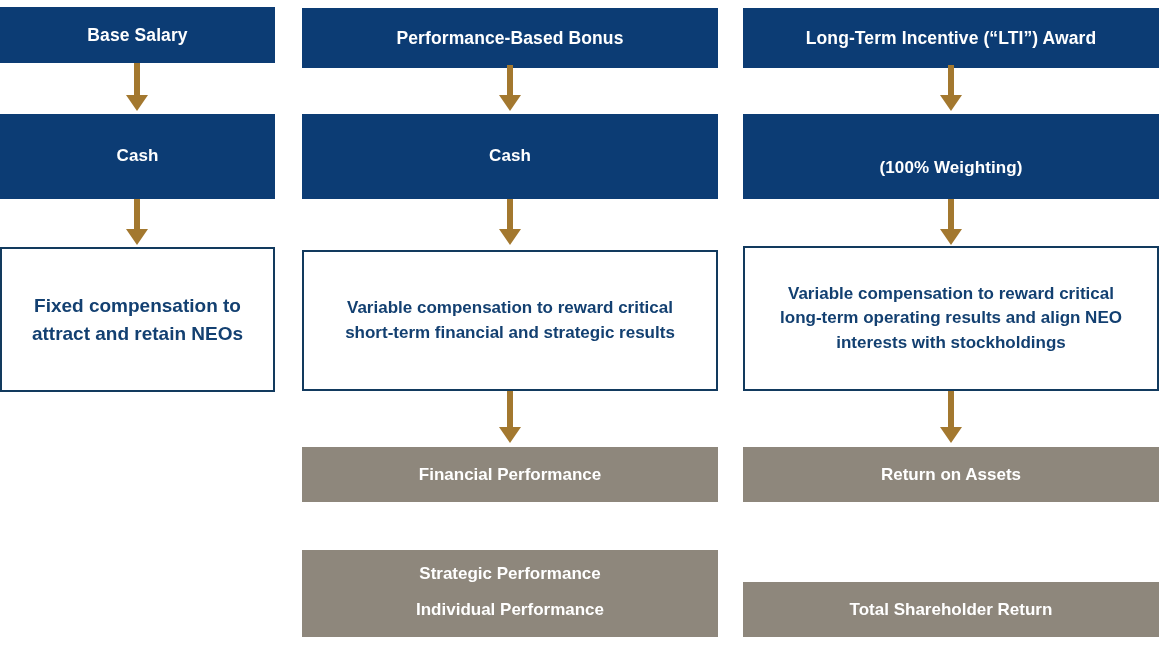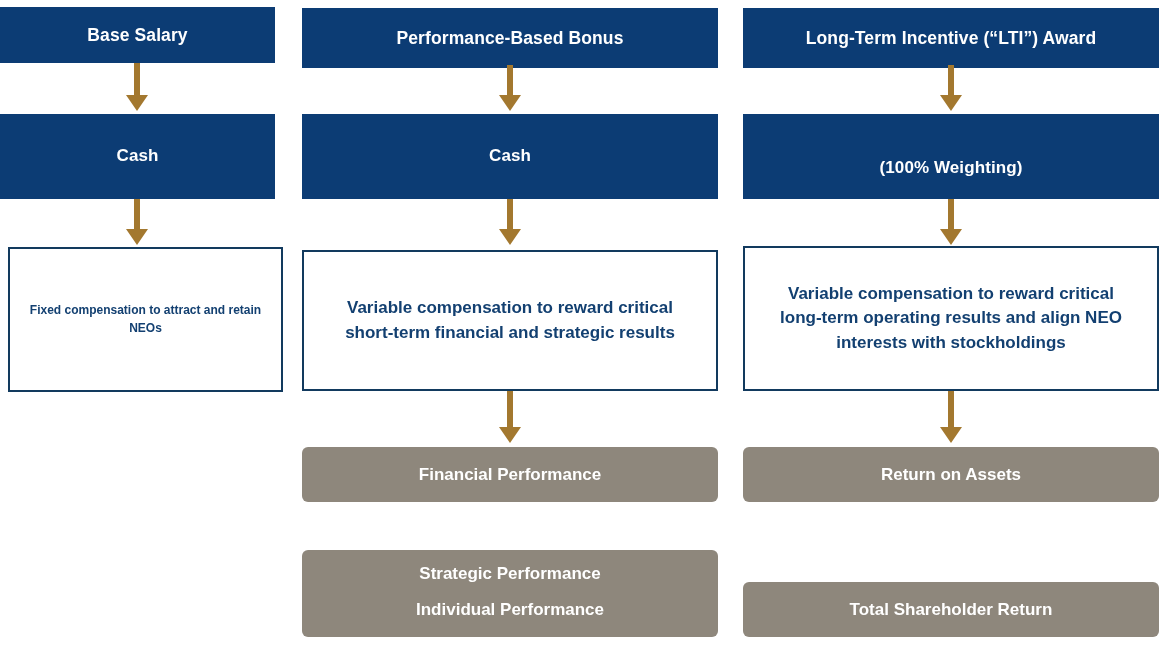--- a/index.html
+++ b/index.html
@@ -55,28 +55,27 @@
     background: #ffffff;
     border: 2px solid #123A5E;
     color: #134071;
     font-weight: bold;
   }
 
   .box-gray {
     background: #8E877C;
     color: #ffffff;
     font-weight: bold;
-    border-radius: 6px;
   }
 
   
   .row-header   { top: 7px;   height: 56px; font-size: 17.5px; }
   .row-header-2 { top: 8px;   height: 60px; font-size: 17.5px; }
   .row-vehicle  { top: 114px; height: 85px; font-size: 17px; line-height: 1.35; }
-  .row-desc-1   { top: 247px; height: 145px; font-size: 12px; line-height: 1.45; margin-left: 8px; }
+  .row-desc-1   { top: 247px; height: 145px; font-size: 19px; line-height: 1.45; }
   .row-desc-2   { top: 250px; height: 141px; font-size: 17px; line-height: 1.45; }
   .row-desc-3   { top: 246px; height: 145px; font-size: 17px; line-height: 1.45; }
   .row-m1 { top: 447px; height: 55px; font-size: 17px; }
   .row-m2 { top: 514px; height: 48px; font-size: 17px; margin-top: 36px; }
   .row-m3 { top: 582px; height: 55px; font-size: 17px; }
 
   .box-inner { padding: 0 12px; }
 
   
   .arrow {

